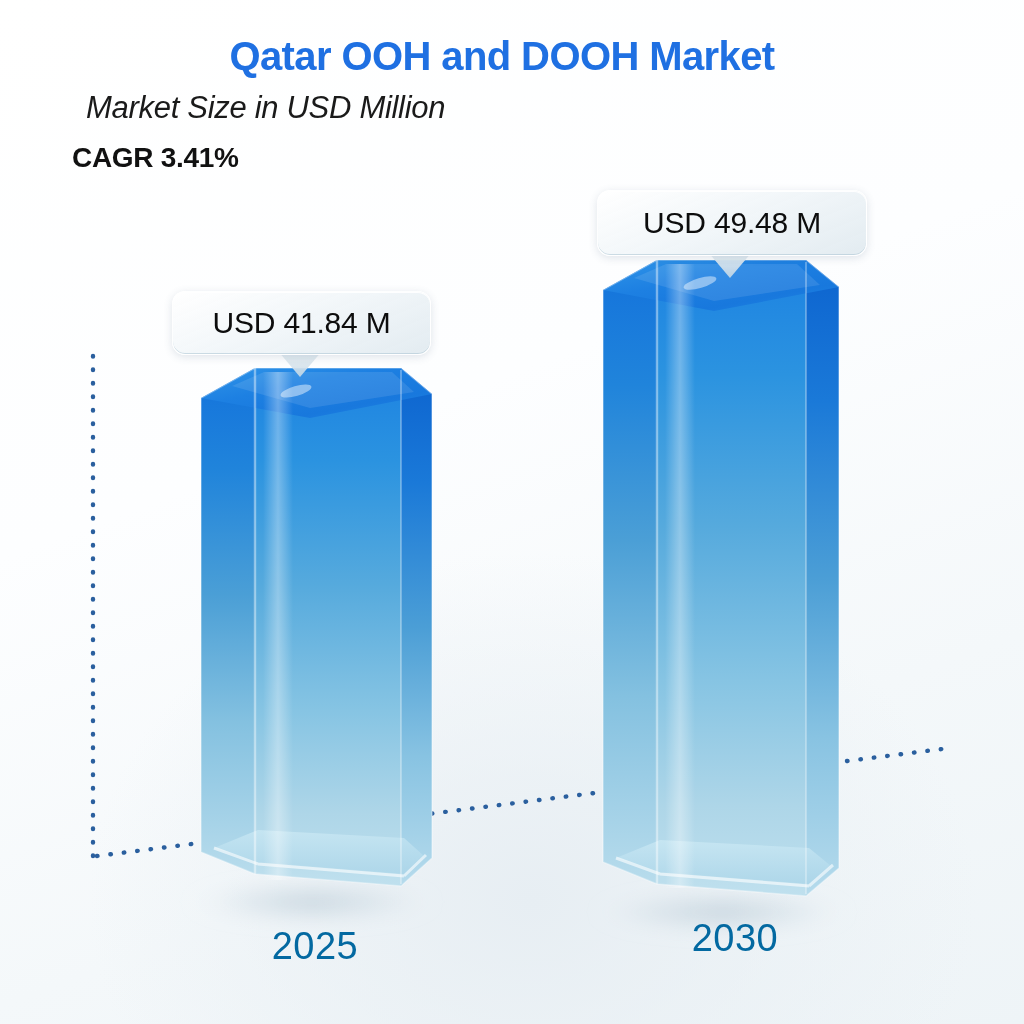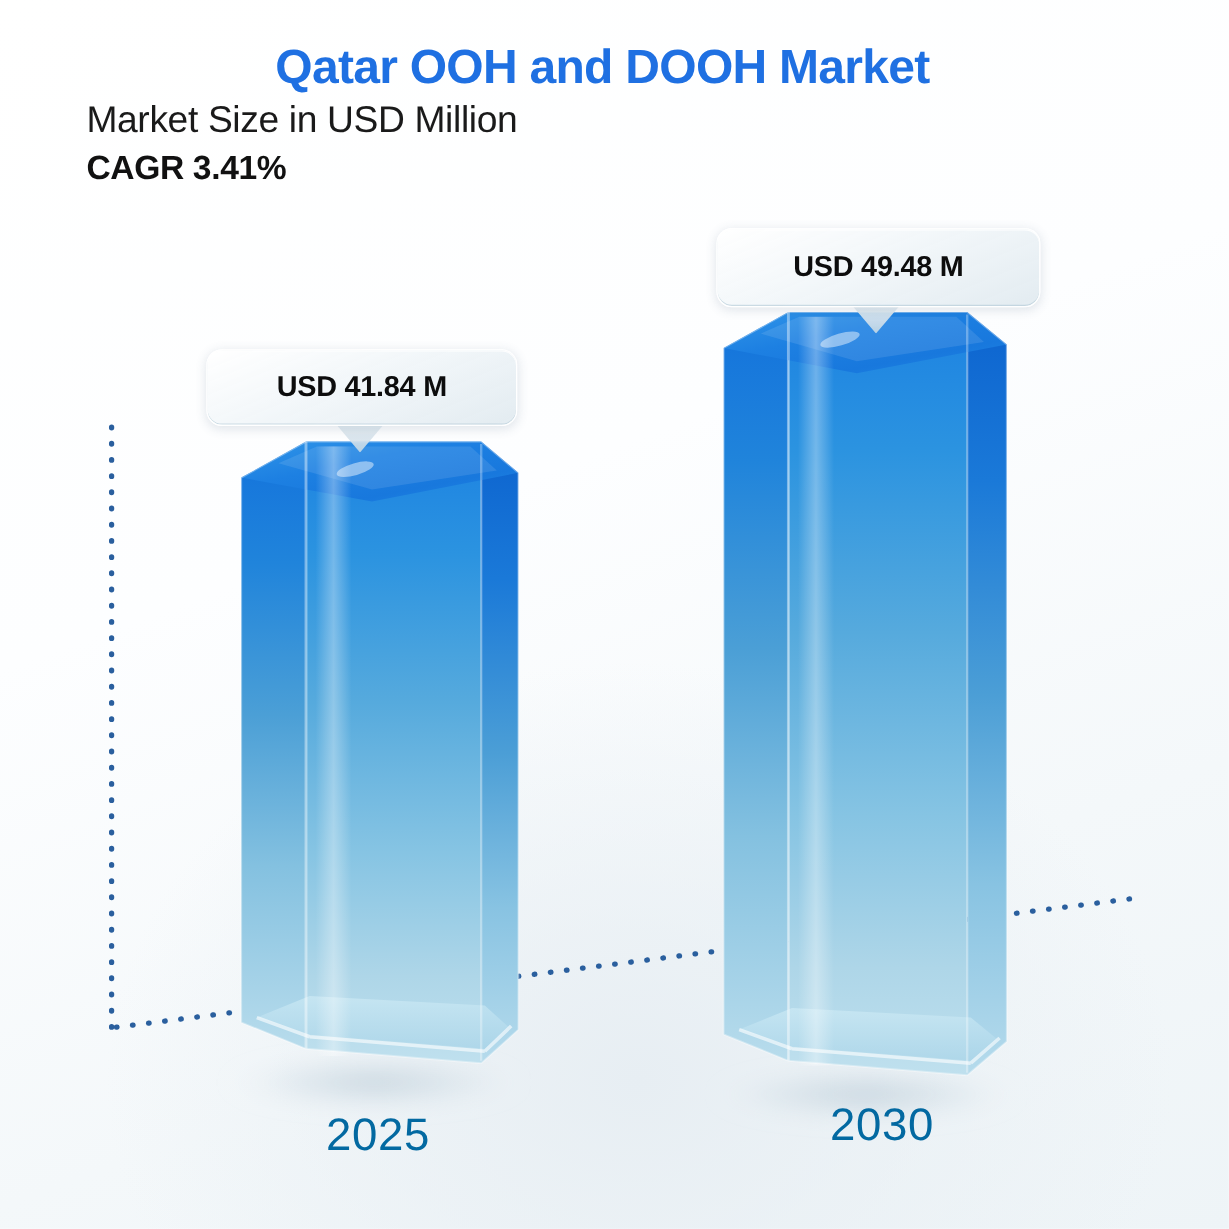--- a/index.html
+++ b/index.html
@@ -14,21 +14,21 @@
   #stage{position:absolute;inset:0;}
 
   
   .hdr{position:absolute;left:72px;top:36px;width:860px;}
   .hdr-title{
     font-size:40px;font-weight:700;letter-spacing:-0.6px;
     color:#1f70e2;line-height:1.0;margin:0 0 6px 0;white-space:nowrap;text-align:center;
   }
   .hdr-sub{
     font-size:31px;font-weight:400;color:#1a1a1a;line-height:1.18;
-    margin:0;letter-spacing:-0.3px;white-space:nowrap;
+    margin:14px;letter-spacing:-0.3px;white-space:nowrap;font-style:italic;
   }
   .hdr-cagr{
     font-size:28px;font-weight:700;color:#111111;line-height:1.2;
     margin:4px 0 0 0;letter-spacing:-0.3px;white-space:nowrap;
   }
 
   
   #chart{position:absolute;left:0;top:0;width:1024px;height:1024px;}
 
   
@@ -47,21 +47,21 @@
     background:
       linear-gradient(158deg, rgba(255,255,255,.93) 0%, rgba(241,246,249,.90) 45%, rgba(223,233,239,.88) 100%);
     border:1px solid rgba(255,255,255,.95);
     box-shadow:
       0 2px 9px rgba(60,90,120,.16),
       inset 0 1px 0 rgba(255,255,255,.95),
       inset 0 -1px 0 rgba(170,195,210,.55);
     backdrop-filter:blur(2px);
   }
   .chip span{
-    font-size:24px;font-weight:700;color:#0d0d0d;letter-spacing:-0.2px;white-space:nowrap;
+    font-size:30px;font-weight:400;color:#0d0d0d;letter-spacing:-0.2px;white-space:nowrap;
   }
   #chip0{left:172px;top:291px;width:257px;height:62px;}
   #chip1{left:597px;top:190px;width:268px;height:64px;}
   .chip-tail{
     position:absolute;width:44px;height:26px;
     background:linear-gradient(180deg, rgba(232,240,245,.95) 0%, rgba(205,221,231,.85) 100%);
     clip-path:polygon(0 0,100% 0,50% 100%);
     filter:drop-shadow(0 2px 2px rgba(70,100,125,.18));
   }
   #tail0{left:278px;top:351px;}

